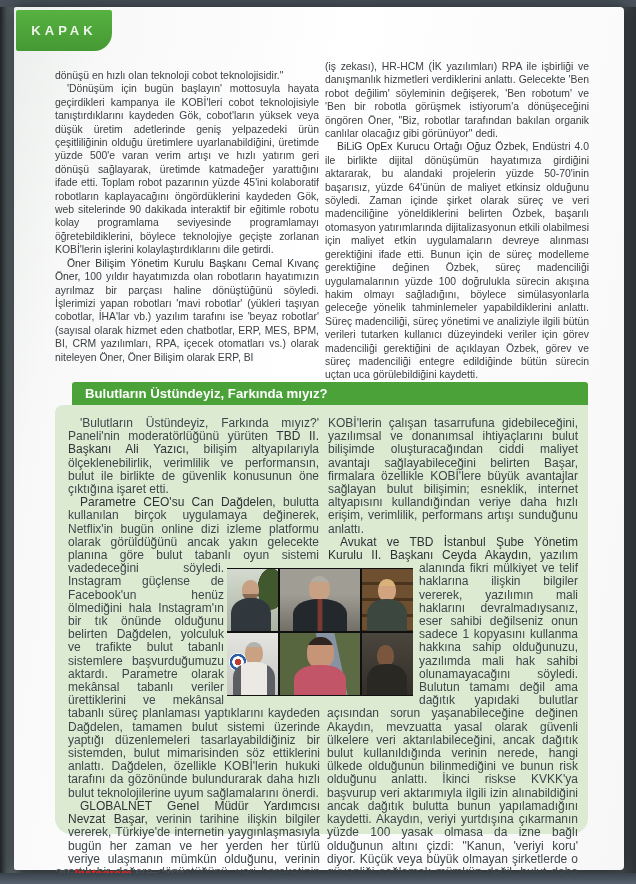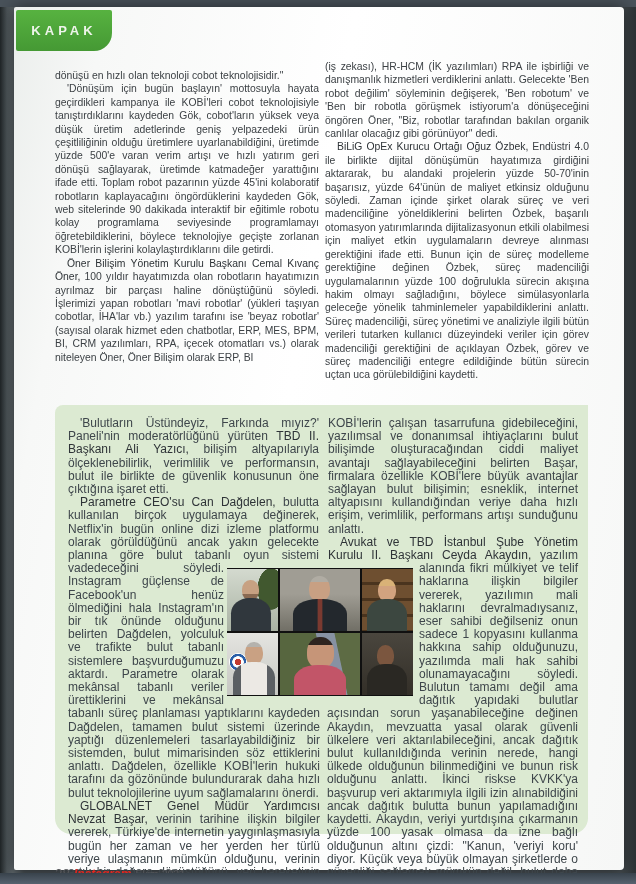--- a/index.html
+++ b/index.html
@@ -100,20 +100,23 @@
       <p>dönüşü en hızlı olan teknoloji cobot teknolojisidir."</p>
       <p class="ind">'Dönüşüm için bugün başlayın' mottosuyla hayata geçirdikleri kampanya ile KOBİ'leri cobot teknolojisiyle tanıştırdıklarını kaydeden Gök, cobot'ların yüksek veya düşük üretim adetlerinde geniş yelpazedeki ürün çeşitliliğinin olduğu üretimlere uyarlanabildiğini, üretimde yüzde 500'e varan verim artışı ve hızlı yatırım geri dönüşü sağlayarak, üretimde katmadeğer yarattığını ifade etti. Toplam robot pazarının yüzde 45'ini kolaboratif robotların kaplayacağını öngördüklerini kaydeden Gök, web sitelerinde 90 dakikada interaktif bir eğitimle robotu kolay programlama seviyesinde programlamayı öğretebildiklerini, böylece teknolojiye geçişte zorlanan KOBİ'lerin işlerini kolaylaştırdıklarını dile getirdi.</p>
       <p class="ind"><b>Öner Bilişim Yönetim Kurulu Başkanı Cemal Kıvanç Öner,</b><span> 100 yıldır hayatımızda olan robotların hayatımızın ayrılmaz bir parçası haline dönüştüğünü söyledi. İşlerimizi yapan robotları 'mavi robotlar' (yükleri taşıyan cobotlar, İHA'lar vb.) yazılım tarafını ise 'beyaz robotlar' (sayısal olarak hizmet eden chatbotlar, ERP, MES, BPM, BI, CRM yazılımları, RPA, içecek otomatları vs.) olarak niteleyen Öner, Öner Bilişim olarak ERP, BI</span></p>
     </div>
 
     <div class="colA" id="tr">
       <p>(iş zekası), HR-HCM (İK yazılımları) RPA ile işbirliği ve danışmanlık hizmetleri verdiklerini anlattı. Gelecekte 'Ben robot değilim' söyleminin değişerek, 'Ben robotum' ve 'Ben bir robotla görüşmek istiyorum'a dönüşeceğini öngören Öner, "Biz, robotlar tarafından bakılan organik canlılar olacağız gibi görünüyor" dedi.</p>
       <p class="ind"><b>BiLiG OpEx Kurucu Ortağı Oğuz Özbek,</b><span> Endüstri 4.0 ile birlikte dijital dönüşümün hayatımıza girdiğini aktararak, bu alandaki projelerin yüzde 50-70'inin başarısız, yüzde 64'ünün de maliyet etkinsiz olduğunu söyledi. Zaman içinde şirket olarak süreç ve veri madenciliğine yöneldiklerini belirten Özbek, başarılı otomasyon yatırımlarında dijitalizasyonun etkili olabilmesi için maliyet etkin uygulamaların devreye alınması gerektiğini ifade etti. Bunun için de süreç modelleme gerektiğine değinen Özbek, süreç madenciliği uygulamalarının yüzde 100 doğrulukla sürecin akışına hakim olmayı sağladığını, böylece simülasyonlarla geleceğe yönelik tahminlemeler yapabildiklerini anlattı. Süreç madenciliği, süreç yönetimi ve analiziyle ilgili bütün verileri tutarken kullanıcı düzeyindeki veriler için görev madenciliği gerektiğini de açıklayan Özbek, görev ve süreç madenciliği entegre edildiğinde bütün sürecin uçtan uca görülebildiğini kaydetti.</span></p>
     </div>
 
+    <div class="banner">
+      <span>Bulutların Üstündeyiz, Farkında mıyız?</span>
+    </div>
 
     <div class="panel">
 
       <div class="pcol" id="pl">
         <div class="strutR"></div>
         <div class="spacerR"></div>
         <p class="ind"><span>'Bulutların Üstündeyiz, Farkında mıyız?' Paneli'nin moderatörlüğünü yürüten </span><b>TBD II. Başkanı Ali Yazıcı,</b><span> bilişim altyapılarıyla ölçeklenebilirlik, verimlilik ve performansın, bulut ile birlikte de güvenlik konusunun öne çıktığına işaret etti.</span></p>
         <p class="ind"><b>Parametre CEO'su Can Dağdelen,</b><span> bulutta kullanılan birçok uygulamaya değinerek, Netflix'in bugün online dizi izleme platformu olarak görüldüğünü ancak yakın gelecekte planına göre bulut tabanlı oyun sistemi vadedeceğini söyledi. Instagram güçlense de Facebook'un henüz ölmediğini hala Instagram'ın bir tık önünde olduğunu belirten Dağdelen, yolculuk ve trafikte bulut tabanlı sistemlere başvurduğumuzu aktardı. Parametre olarak mekânsal tabanlı veriler ürettiklerini ve mekânsal tabanlı süreç planlaması yaptıklarını kaydeden Dağdelen, tamamen bulut sistemi üzerinde yaptığı düzenlemeleri tasarlayabildiğiniz bir sistemden, bulut mimarisinden söz ettiklerini anlattı. Dağdelen, özellikle KOBİ'lerin hukuki tarafını da gözönünde bulundurarak daha hızlı bulut teknolojilerine uyum sağlamalarını önerdi.</span></p>
         <p class="ind"><b>GLOBALNET Genel Müdür Yardımcısı Nevzat Başar,</b><span> verinin tarihine ilişkin bilgiler vererek, Türkiye'de internetin yaygınlaşmasıyla bugün her zaman ve her yerden her türlü veriye ulaşmanın mümkün olduğunu, verinin artık bir değere dönüştüğünü, veri hareketinin ancak bulutla çözülebileceğini söyledi. Bulut kullanan</span></p>
       </div>

